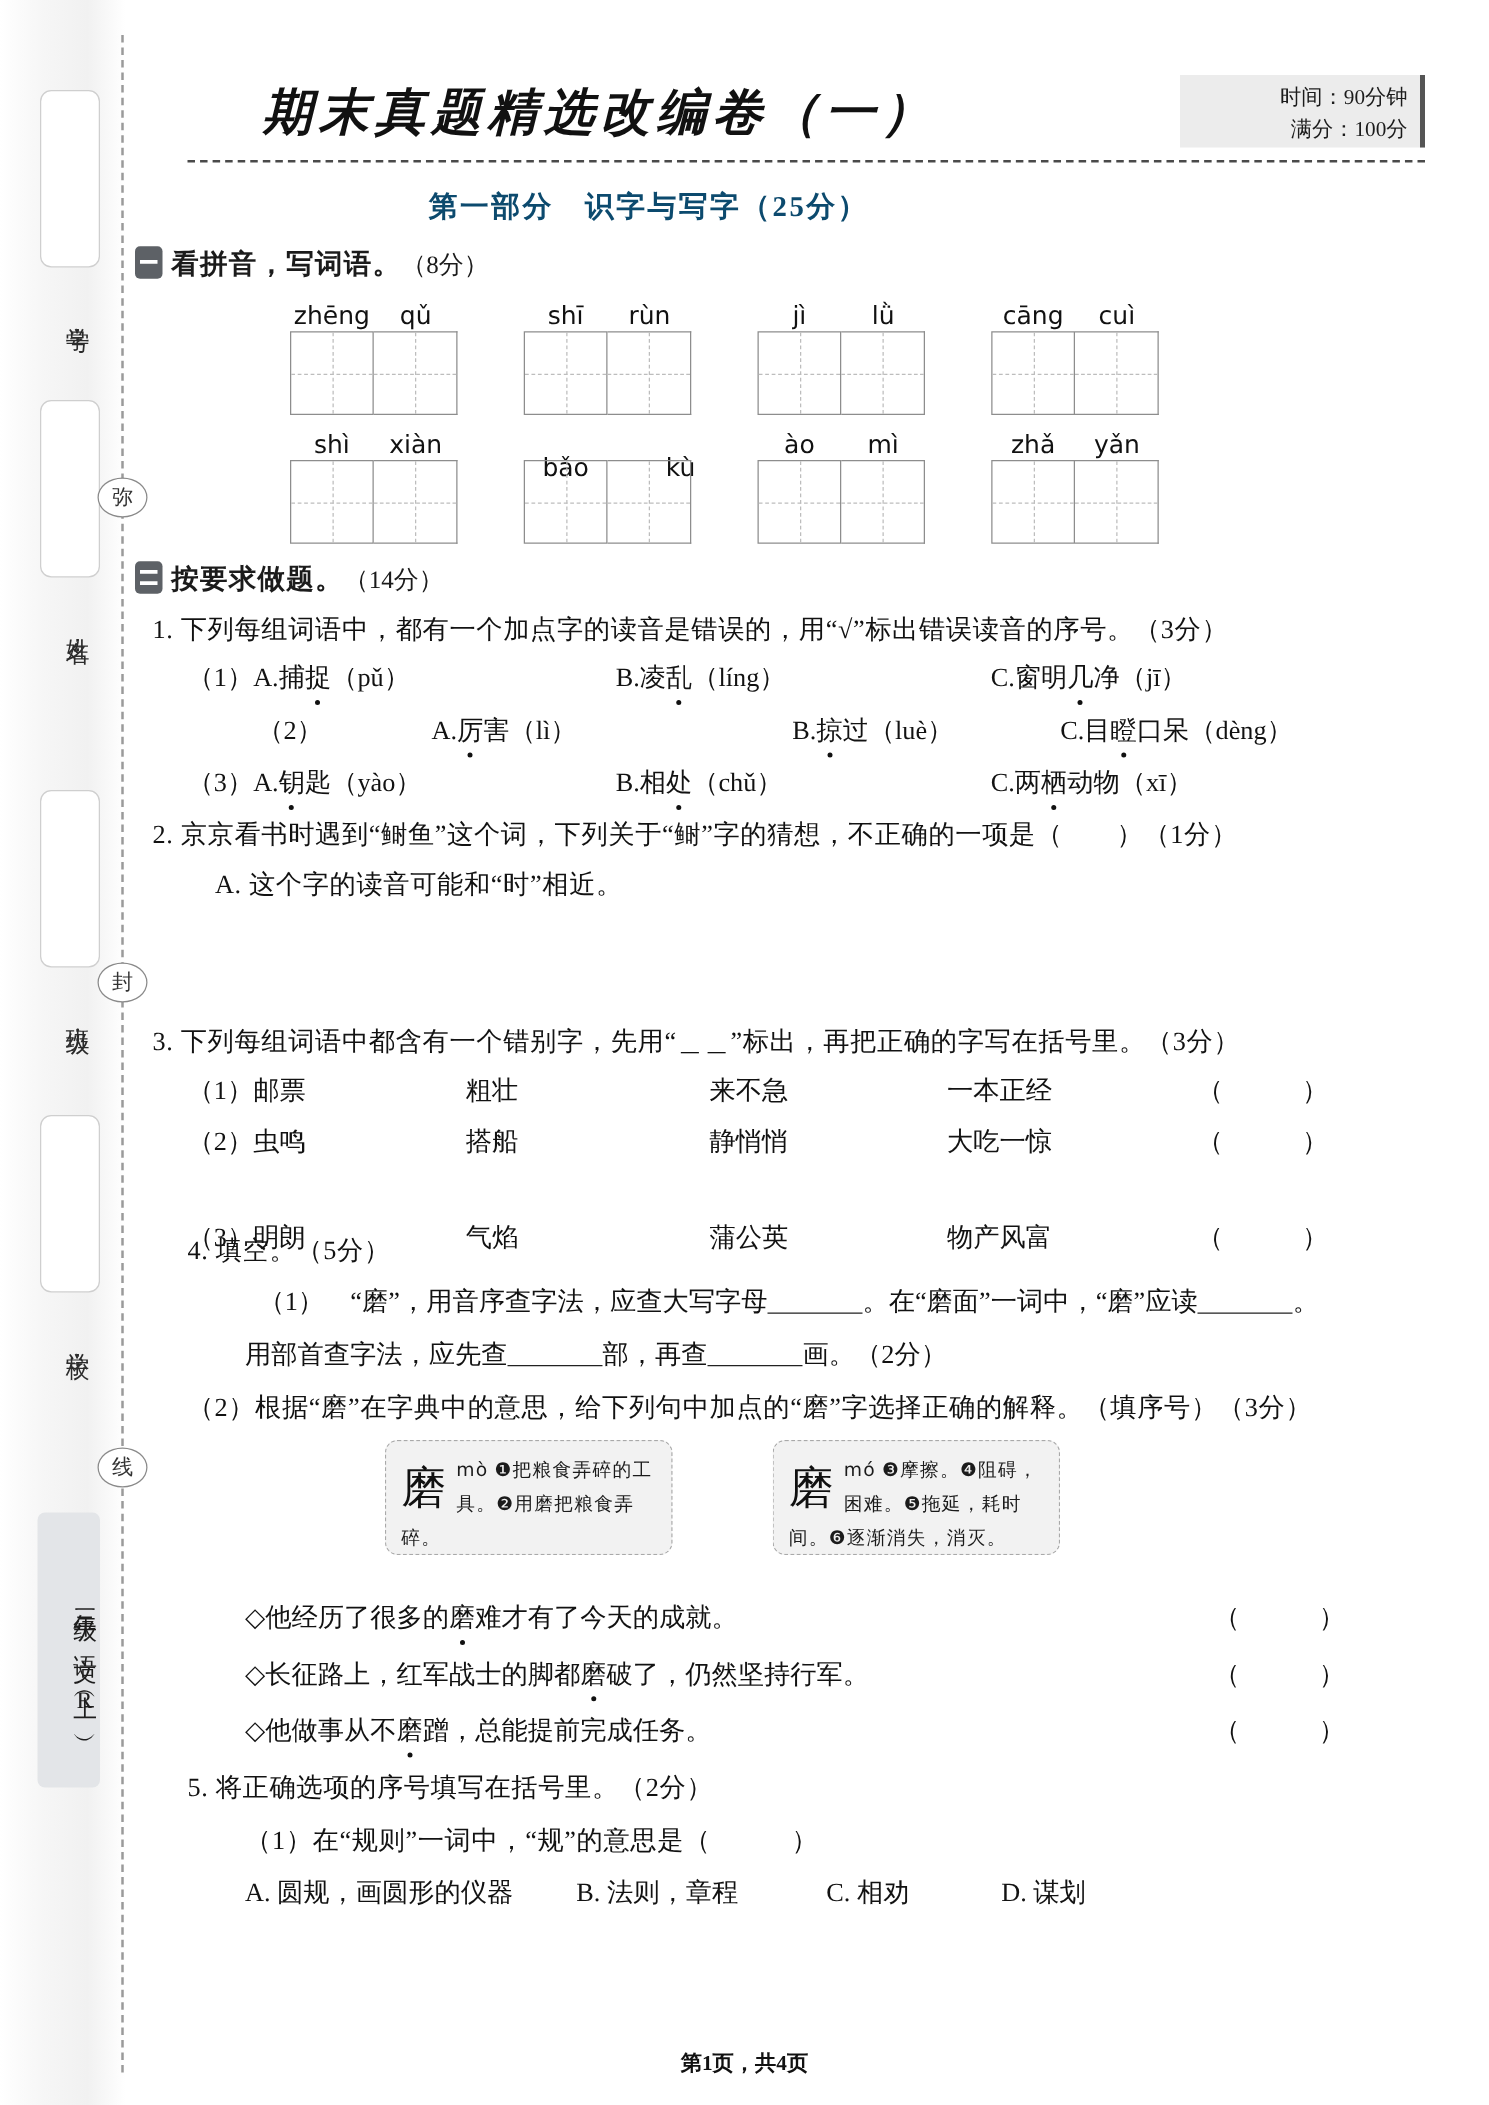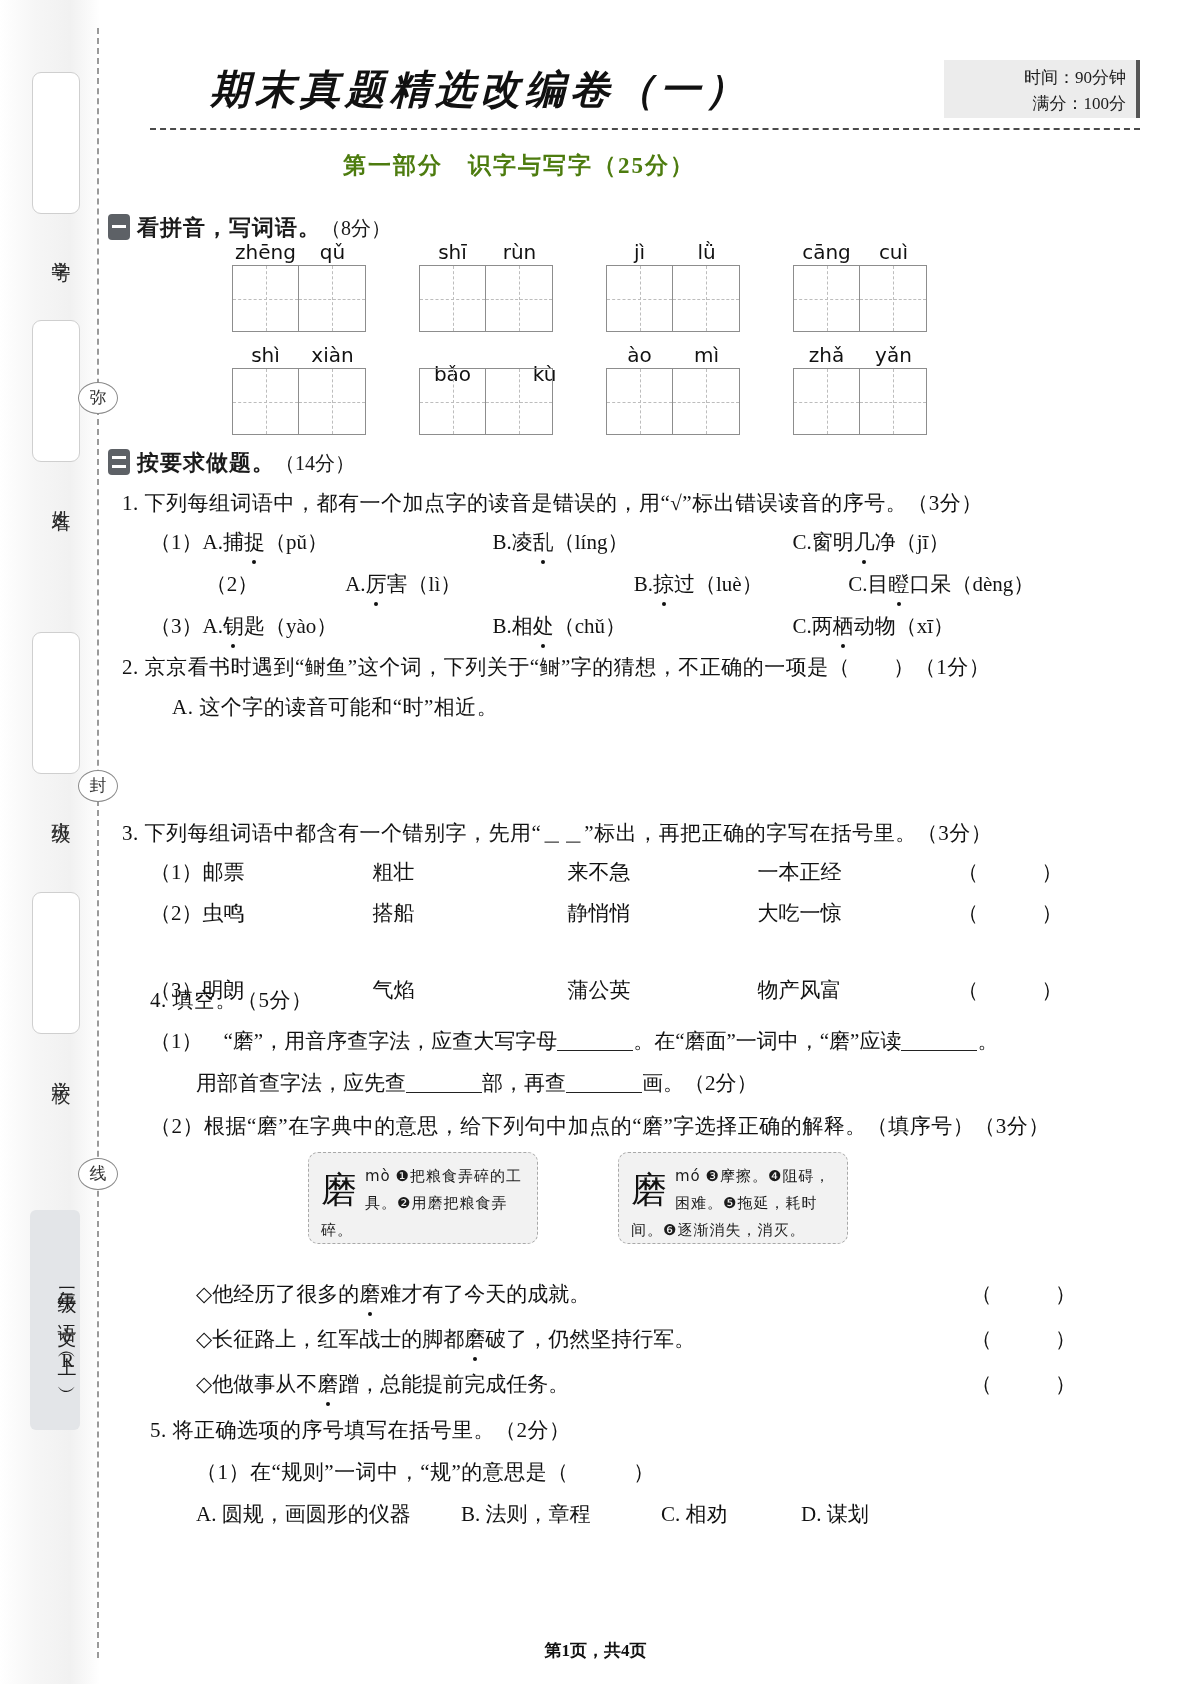--- a/index.html
+++ b/index.html
@@ -64,21 +64,21 @@
     padding:5px 10px 0 0;
     text-align:right;
   }
   .score-box div{font-size:17px;line-height:26px;color:#1b1b1b;}
   .title-rule{
     position:absolute;left:150px;top:128px;width:990px;height:0;
     border-top:2px dashed #4a4a4a;
   }
   .part-head{
     position:absolute;left:0;top:150px;width:1038px;text-align:center;
-    font-size:23px;letter-spacing:2px;color:#4d7c0f;font-weight:600;
+    font-size:23px;letter-spacing:2px;color:#0c4a6e;font-weight:600;
   }
 
   
   .sec{position:absolute;left:108px;}
   .sec-mark{
     display:inline-block;width:22px;height:26px;background:#5d6166;
     border-radius:4px;vertical-align:-5px;margin-right:7px;position:relative;
   }
   .sec-mark::before{
     content:"";position:absolute;left:4px;right:4px;top:11px;height:3px;background:#fff;
@@ -168,21 +168,21 @@
   <div class="title-row">
     <div class="paper-title">期末真题精选改编卷（一）</div>
     <div class="score-box">
       <div>时间：90分钟</div>
       <div>满分：100分</div>
     </div>
   </div>
   <div class="title-rule"></div>
   <div class="part-head">第一部分　识字与写字（25分）</div>
 
-  <div class="sec" style="top:213px;">
+  <div class="sec" style="top:196px;">
     <span class="sec-mark"></span><span class="sec-text">看拼音，写词语。</span><span class="sec-score">（8分）</span>
   </div>
 
   <div class="pinyin" style="left:232px;top:240px;">
     <span>zhēng</span>
       <span>qǔ</span>
   </div>
   <div class="tzg" style="left:232px;top:265px;">
     <div class="cell"></div>
       <div class="cell"></div>
@@ -279,21 +279,21 @@
   </div>
   <div class="opt" style="left:150px;top:899px;width:940px;">
     <span>（2）</span><span style="display:inline-block;width:170px;">虫鸣</span><span style="display:inline-block;width:195px;">搭船</span><span style="display:inline-block;width:190px;">静悄悄</span><span style="display:inline-block;width:200px;">大吃一惊</span><span>（　　　）</span>
   </div>
   <div class="opt" style="left:150px;top:940px;width:940px;">
     <span>（3）</span><span style="display:inline-block;width:170px;margin-top:36px;">明朗</span><span style="display:inline-block;width:195px;">气焰</span><span style="display:inline-block;width:190px;">蒲公英</span><span style="display:inline-block;width:200px;">物产风富</span><span>（　　　）</span>
   </div>
 
   <div class="q" style="left:150px;top:985px;width:900px;">4. 填空。（5分）</div>
 
-  <div class="opt" style="left:150px;top:1027px;width:930px;">
+  <div class="opt" style="left:166px;top:1027px;width:930px;text-align:center;">
     <span>（1）　“磨”，用音序查字法，应查大写字母</span><span class="blank" style="width:76px;"></span><span>。在“磨面”一词中，“磨”应读</span><span class="blank" style="width:76px;"></span><span>。</span>
   </div>
   <div class="opt" style="left:196px;top:1069px;width:900px;">
     <span>用部首查字法，应先查</span><span class="blank" style="width:76px;"></span><span>部，再查</span><span class="blank" style="width:76px;"></span><span>画。（2分）</span>
   </div>
   <div class="q" style="left:150px;top:1111px;width:930px;">（2）根据“磨”在字典中的意思，给下列句中加点的“磨”字选择正确的解释。（填序号）（3分）</div>
 
   <div class="dict" style="left:308px;top:1152px;width:230px;height:92px;">
     <span class="hz">磨</span>
     <div class="body"><span class="py">mò</span>

